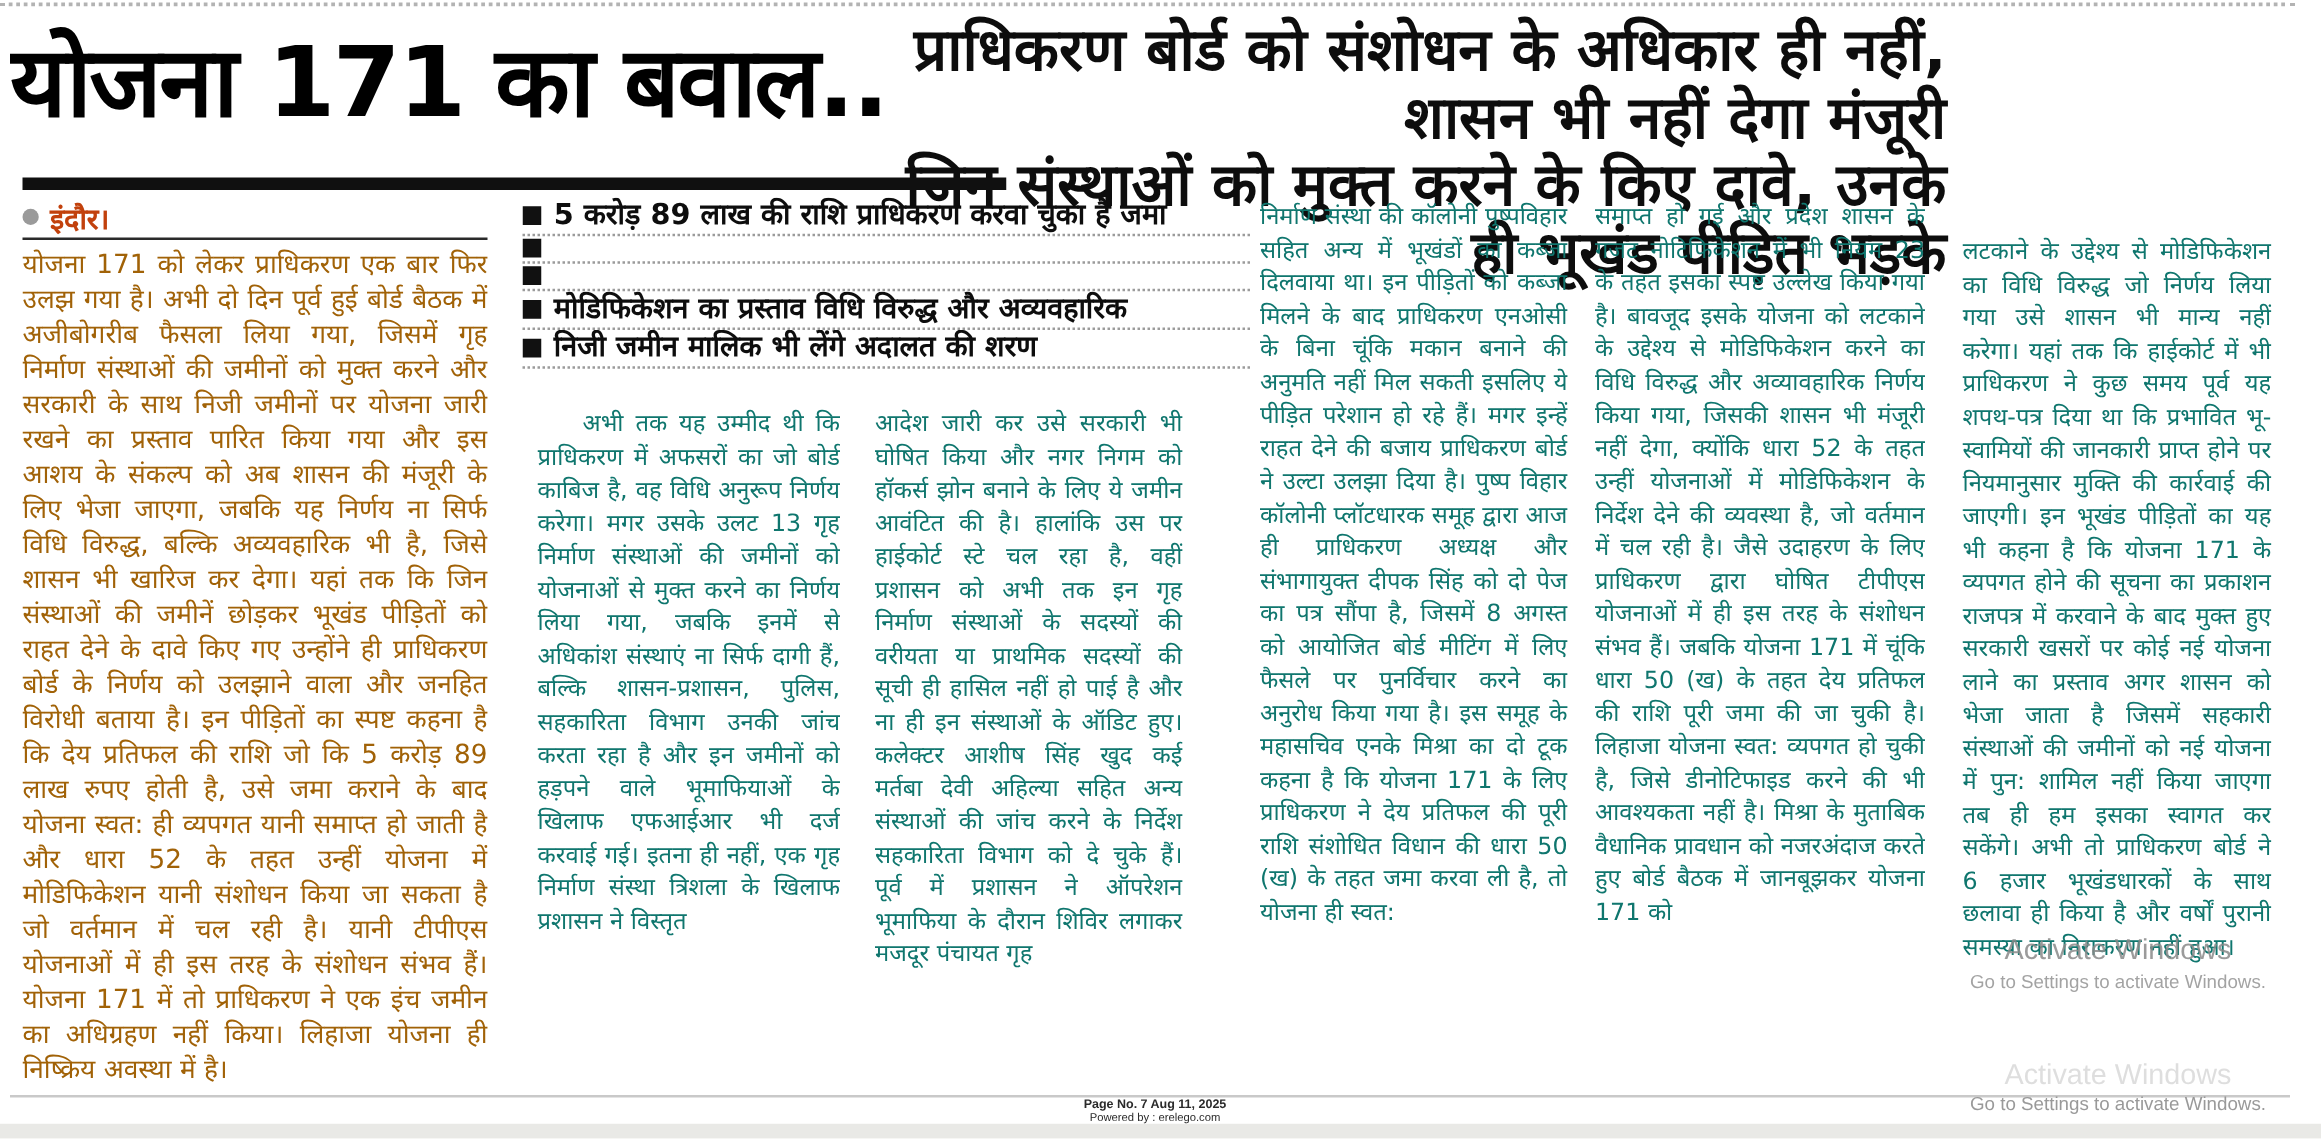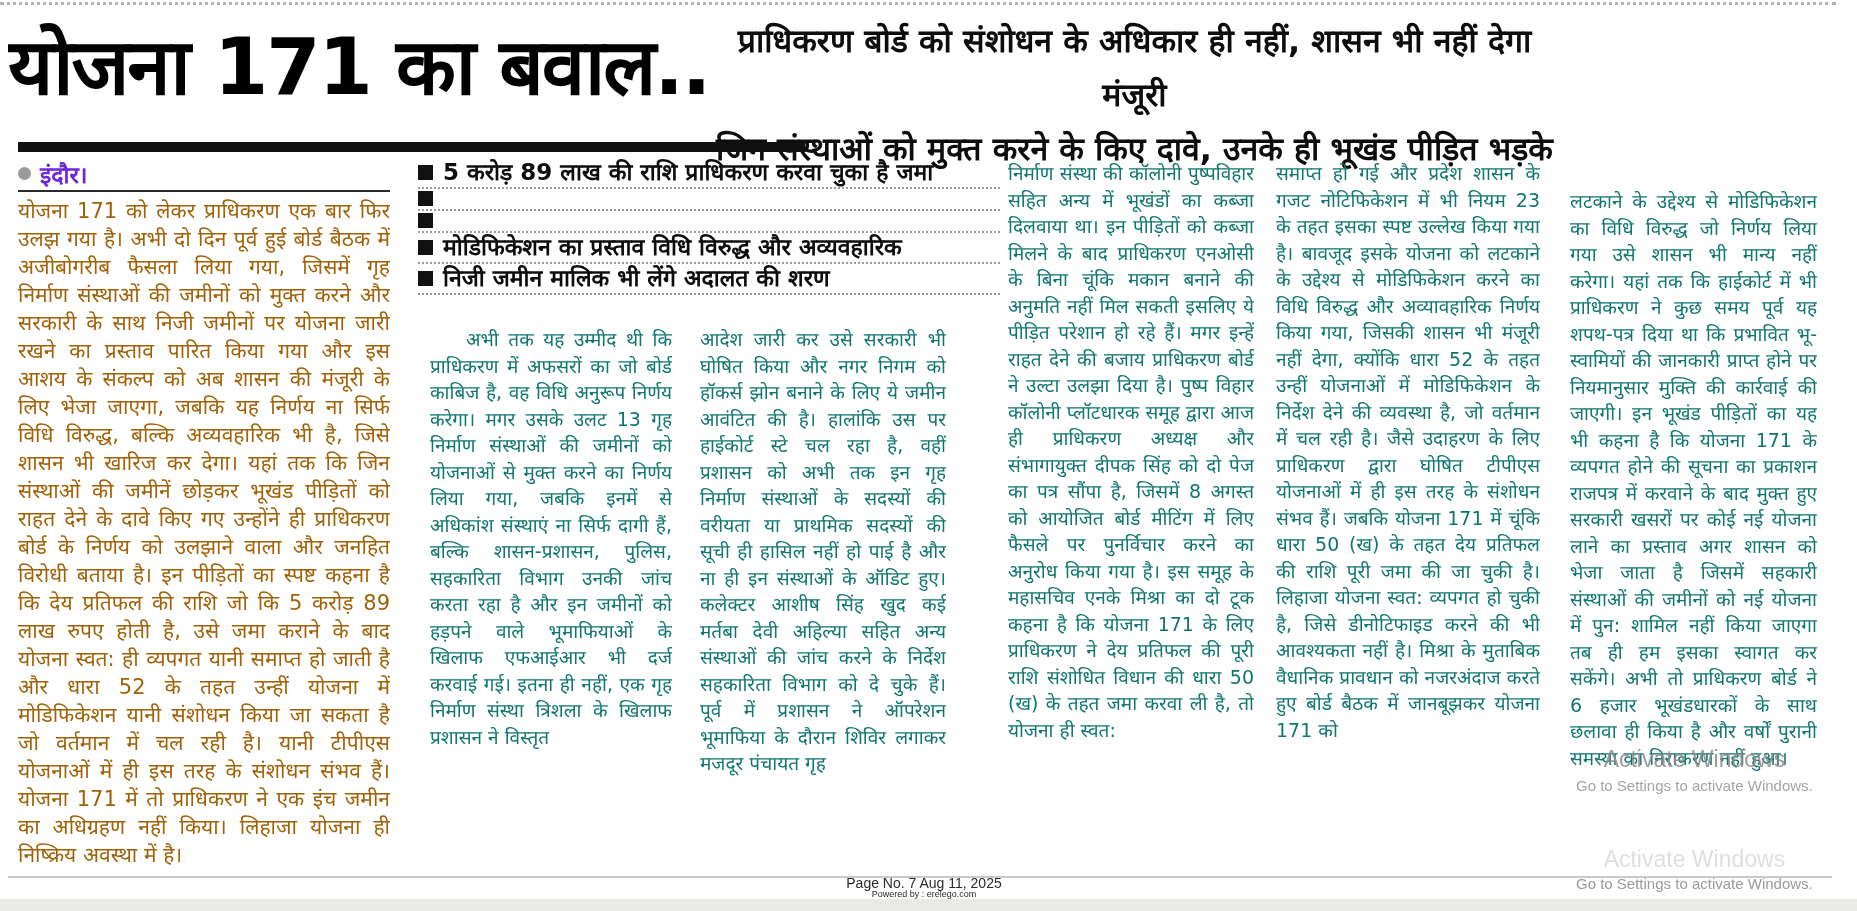--- a/index.html
+++ b/index.html
@@ -12,30 +12,30 @@
   
   #top-rule{left:0;top:2px;width:1836px;height:0;border-top:3px dotted #b3b3b3;}
   
   #headline{
     left:8px;top:8px;width:705px;height:122px;
     font-size:78px;font-weight:900;letter-spacing:-2px;line-height:118px;
     color:#000;white-space:nowrap;overflow:hidden;
   }
   
   #subheadline{
-    left:712px;top:14px;width:845px;text-align:center;
-    font-size:32px;line-height:54px;font-weight:600;color:#0d0d0d;
+    left:712px;top:14px;width:845px;text-align:right;
+    font-size:47px;line-height:54px;font-weight:600;color:#0d0d0d;
   }
   
   #black-bar{left:18px;top:142px;width:787px;height:10px;background:#101010;}
   
   #dateline{left:18px;top:157px;width:372px;height:33px;border-bottom:2.5px solid #2a2a2a;
     display:flex;align-items:center;gap:9px;}
   #dateline .dot{width:13px;height:13px;border-radius:50%;background:#9a9a9a;flex:0 0 auto;}
-  #dateline .lbl{font-size:23px;font-weight:bold;color:#6d28d9;}
+  #dateline .lbl{font-size:23px;font-weight:bold;color:#c2410c;}
   #col1{left:18px;top:197px;width:372px;height:676px;
     font-size:21px;line-height:28px;text-align:justify;overflow:hidden;color:#a16207;}
   
   #bullets{left:418px;top:158px;width:582px;}
   .bullet-item{
     display:flex;align-items:center;gap:10px;
     padding:2px 0 3px 0;border-bottom:2px dotted #9b9b9b;
     font-size:23px;font-weight:bold;color:#0d0d0d;line-height:24px;white-space:nowrap;overflow:hidden;
   }
   .bullet-item .sq{width:15px;height:15px;background:#111;flex:0 0 auto;}
@@ -44,21 +44,21 @@
   #col2{left:430px;top:326px;width:242px;height:545px;text-indent:36px;}
   #col3{left:700px;top:326px;width:246px;height:545px;}
   #col4{left:1008px;top:160px;width:246px;height:708px;}
   #col5{left:1276px;top:160px;width:264px;height:708px;}
   #col6{left:1570px;top:160px;width:247px;height:708px;margin-top:28px;}
   
   #bottom-rule{left:8px;top:876px;width:1824px;height:0;border-top:2px solid #c9c9c9;}
   #gray-strip{left:0;top:899px;width:1857px;height:12px;background:#e9e9e6;}
   #footer{left:18px;top:878px;width:1812px;text-align:center;color:#2b2b2b;
     font-family:"Liberation Sans",sans-serif;}
-  #footer .f1{font-size:14px;line-height:11px;font-weight:normal;}
+  #footer .f1{font-size:10px;line-height:11px;font-weight:bold;}
   #footer .f2{font-size:9px;line-height:10px;}
   
   .wm{font-family:"Liberation Sans",sans-serif;text-align:center;pointer-events:none;}
   #wm-upper{left:1576px;top:746px;}
   #wm-upper .wm-title{font-size:23px;color:#8a8a8a;opacity:.85;line-height:26px;}
   #wm-upper .wm-sub{font-size:15px;color:#9a9a9a;opacity:.9;line-height:18px;margin-top:5px;}
   #wm-lower{left:1576px;top:846px;}
   #wm-lower .wm-title{font-size:23px;color:#b7b7b7;opacity:.45;line-height:26px;}
   #wm-lower .wm-sub{font-size:15px;color:#8f8f8f;opacity:.9;line-height:18px;margin-top:3px;}
 </style>

